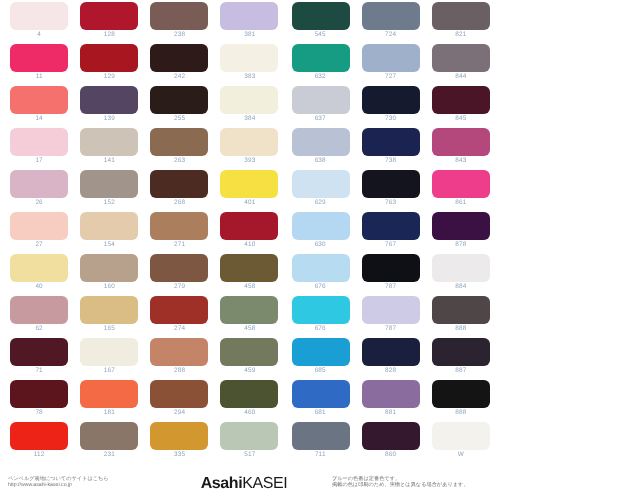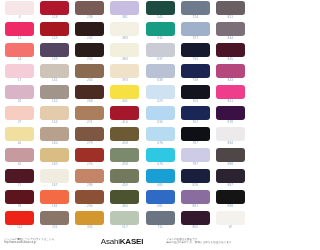--- a/index.html
+++ b/index.html
@@ -57,22 +57,22 @@
     white-space:pre-line;
     width:74px;
   }
   .fnote.right{text-align:left;width:80px;}
   #logo{
     font-size:8px;
     color:#1a1a1a;
     white-space:nowrap;
     letter-spacing:-.2px;
   }
-  #logo b{font-weight:bold;}
-  #logo span.light{font-weight:normal;}
+  #logo b{font-weight:normal;}
+  #logo span.light{font-weight:bold;}
 </style>
 </head>
 <body>
 
 <div id="chart">
     <div class="cell">
       <div class="sw" style="background: rgb(247, 230, 232);"></div>
       <div class="code">4</div>
     </div>
     <div class="cell">

